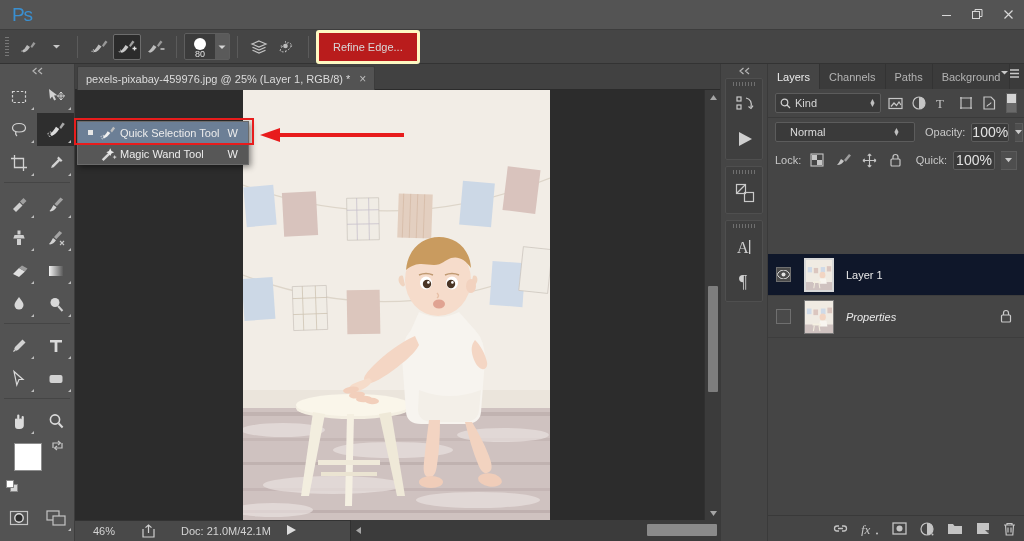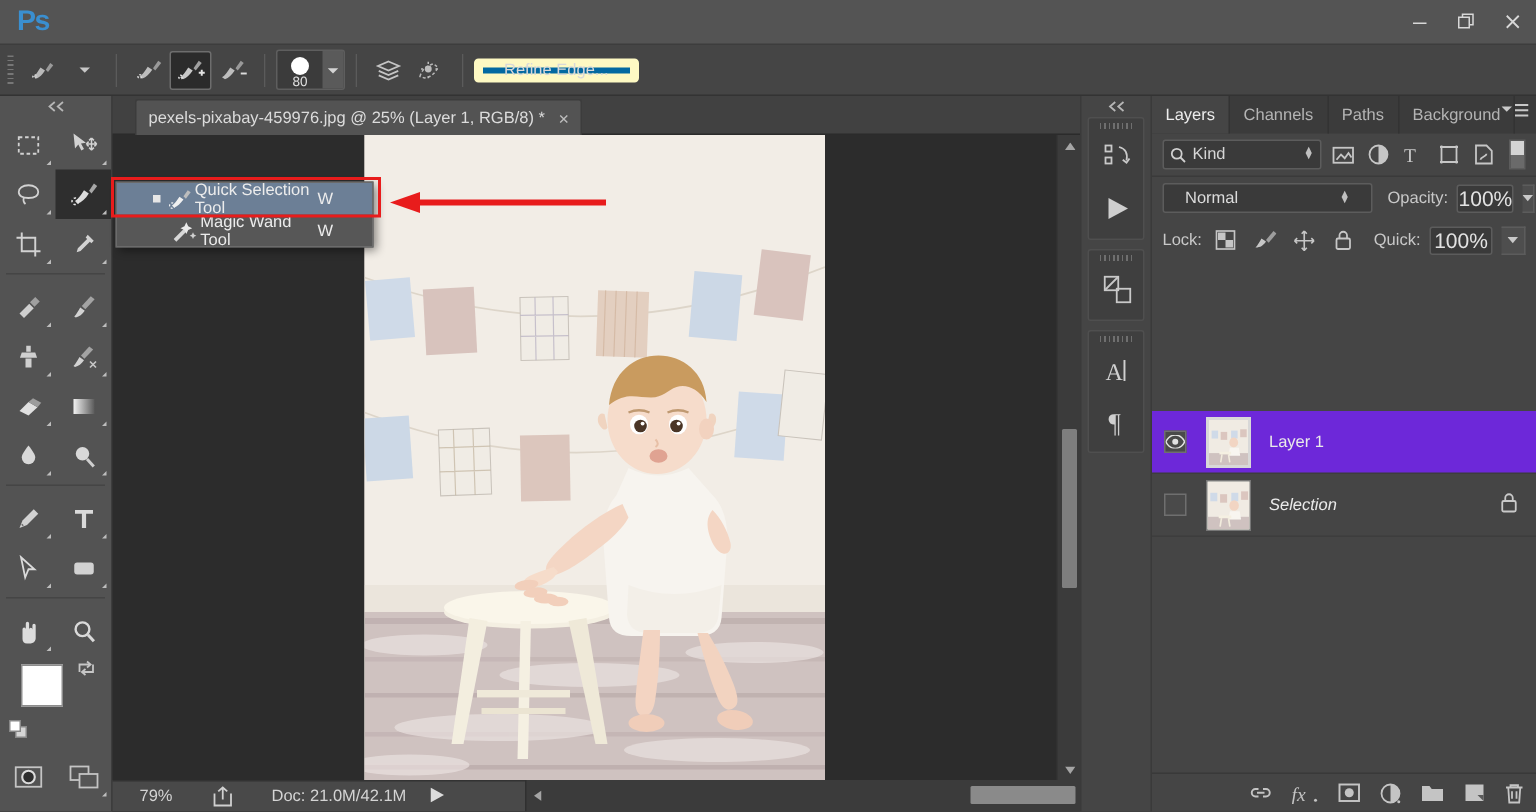--- a/index.html
+++ b/index.html
@@ -9,42 +9,42 @@
     font-family:"Liberation Sans", sans-serif;
     font-size:11px; color:#c8c8c8;
     -webkit-font-smoothing:antialiased;
   }
   #app { position:relative; width:1024px; height:541px; }
 
   
   .menubar{position:absolute;left:0;top:0;width:1024px;height:30px;background:#545454;
     border-bottom:1px solid #3d3d3d;display:flex;align-items:center;}
   .ps-logo{width:44px;height:30px;display:flex;align-items:center;justify-content:center;
-    font-weight:bold;font-size:19px;color:#3a8fd0;letter-spacing:-1px;}
+    font-weight:normal;font-size:19px;color:#3a8fd0;letter-spacing:-1px;}
   .menu-item{padding:0 11px;height:30px;line-height:30px;font-size:12px;color:#d2d2d2;cursor:default;}
   .wincontrols{position:absolute;right:0;top:0;display:flex;height:28px;}
   .wbtn{width:31px;height:28px;display:flex;align-items:center;justify-content:center;color:#d8d8d8;}
   .wbtn svg{display:block;}
 
   
   .optionsbar{position:absolute;left:0;top:30px;width:1024px;height:34px;background:#454545;
     border-bottom:1px solid #333;display:flex;align-items:center;}
   .grip{width:14px;height:34px;display:flex;align-items:center;justify-content:center;}
   .grip i{display:block;width:4px;height:20px;
     background:repeating-linear-gradient(to bottom,#777 0 1px,transparent 1px 3px);}
   .osep{width:1px;height:22px;background:#373737;margin:0 7px;border-right:1px solid #5b5b5b;}
   .obtn{width:28px;height:26px;display:flex;align-items:center;justify-content:center;border-radius:2px;}
   .obtn.active{background:#2b2b2b;border:1px solid #6d6d6d;}
   .brushbox{display:flex;align-items:center;height:27px;background:#3b3b3b;border:1px solid #5e5e5e;border-radius:2px;}
   .brushprev{width:30px;height:25px;position:relative;}
   .brushprev .dot{position:absolute;left:50%;top:4px;transform:translateX(-50%);
     width:12px;height:12px;border-radius:50%;background:#fff;}
   .brushprev .num{position:absolute;left:0;right:0;bottom:0px;text-align:center;font-size:9px;color:#e0e0e0;}
   .brusharrow{width:14px;height:25px;background:#5a5a5a;display:flex;align-items:center;justify-content:center;}
-  .refine{height:16px;padding:0 14px;background:#0369a1;border:6px solid #fef9c3;border-radius:3px;
+  .refine{height:34px;padding:0 14px;background:#b91c1c;border:3px solid #fef9c3;border-radius:3px;
     display:flex;align-items:center;font-size:11px;color:#d8d8d8;}
 
   
   .toolbar{position:absolute;left:0;top:64px;width:75px;height:477px;background:#535353;
     border-right:1px solid #3d3d3d;}
   .tb-collapse{height:14px;display:flex;align-items:center;justify-content:center;color:#b0b0b0;font-size:8px;}
   .tb-grid{display:flex;flex-wrap:wrap;width:74px;padding-top:2px;}
   .tool{width:37px;height:33px;display:flex;align-items:center;justify-content:center;position:relative;}
   .tool.active{background:#2e2e2e;}
   .tool .corner{position:absolute;right:3px;bottom:3px;width:0;height:0;
@@ -54,21 +54,21 @@
   .sw-fg{position:absolute;left:14px;top:6px;width:28px;height:28px;background:#fff;border:1px solid #8d8d8d;}
   .sw-bg{position:absolute;left:30px;top:22px;width:28px;height:28px;background:#fff;border:1px solid #8d8d8d;z-index:-1;}
   .sw-swap{position:absolute;right:10px;top:2px;color:#c6c6c6;font-size:11px;}
   .sw-def{position:absolute;left:6px;bottom:6px;width:13px;height:13px;}
   .sw-def .a{position:absolute;left:0;top:0;width:8px;height:8px;background:#fff;border:1px solid #888;}
   .sw-def .b{position:absolute;left:4px;top:4px;width:8px;height:8px;background:#d6d6d6;border:1px solid #888;}
 
   
   .docarea{position:absolute;left:75px;top:64px;width:645px;height:477px;background:#2b2b2b;}
   .tabstrip{position:absolute;left:0;top:0;width:645px;height:26px;background:#414141;border-bottom:1px solid #2b2b2b;}
-  .doctab{position:absolute;left:15px;top:2px;height:24px;background:#535353;border:1px solid #3c3c3c;border-bottom:none;
+  .doctab{position:absolute;left:2px;top:2px;height:24px;background:#535353;border:1px solid #3c3c3c;border-bottom:none;
     border-radius:2px 2px 0 0;display:flex;align-items:center;padding:0 8px;font-size:11px;color:#dcdcdc;}
   .tab-close{margin-left:9px;color:#bdbdbd;font-size:12px;line-height:1;}
   .canvaswrap{position:absolute;left:0;top:26px;width:645px;height:430px;background:#2c2c2c;}
   .artboard{position:absolute;left:168px;top:0px;width:307px;height:430px;background:#efeae2;overflow:hidden;}
   .scroll-v{position:absolute;right:0;top:26px;width:16px;height:430px;background:#3b3b3b;border-left:1px solid #303030;}
   .scroll-v .thumb{position:absolute;left:3px;top:196px;width:10px;height:106px;background:#7e7e7e;border-radius:1px;}
   .sc-arrow{position:absolute;left:0;width:16px;height:14px;display:flex;align-items:center;justify-content:center;color:#9b9b9b;font-size:7px;}
   .statusbar{position:absolute;left:0;bottom:0;width:645px;height:21px;background:#494949;border-top:1px solid #333;
     display:flex;align-items:center;font-size:11px;color:#d4d4d4;}
   .zoomfield{width:58px;text-align:center;}
@@ -105,37 +105,37 @@
   .blendsel{flex:0 0 140px;height:20px;background:#3a3a3a;border:1px solid #5c5c5c;border-radius:2px;
     display:flex;align-items:center;padding:0 14px;font-size:11px;color:#dcdcdc;}
   .numfield{width:42px;height:19px;background:#3a3a3a;border:1px solid #5c5c5c;border-radius:2px;
     display:flex;align-items:center;justify-content:center;font-size:14px;color:#e2e2e2;}
   .numarrow{width:16px;height:19px;background:#4e4e4e;border:1px solid #5c5c5c;border-left:none;
     display:flex;align-items:center;justify-content:center;font-size:7px;color:#c9c9c9;}
   .lockicon{width:20px;height:20px;display:flex;align-items:center;justify-content:center;color:#c6c6c6;}
   .lyrsep{height:1px;background:#3a3a3a;}
   .layerlist{position:absolute;left:0;top:190px;width:256px;height:300px;background:#454545;}
   .layerrow{display:flex;align-items:center;height:42px;border-bottom:1px solid #3d3d3d;}
-  .layerrow.selected{background:#6d28d9;margin-top:20px;}
+  .layerrow.selected{background:#0f172a;}
   .eyecell{width:30px;height:42px;display:flex;align-items:center;justify-content:center;}
   .eyebox{width:15px;height:15px;border:1px solid #6f6f6f;background:#4a4a4a;display:flex;align-items:center;justify-content:center;}
   .thumbcell{width:42px;height:42px;display:flex;align-items:center;justify-content:center;}
   .lthumb{width:30px;height:34px;border:2px solid #d8d8d8;overflow:hidden;position:relative;background:#efeae2;}
   .lthumb.plain{border:1px solid #777;}
   .lname{font-size:11px;color:#eaeaea;padding-left:6px;}
   .lname.italic{font-style:italic;}
   .locklyr{margin-left:auto;margin-right:12px;color:#c9c9c9;}
   .panelfoot{position:absolute;left:0;bottom:0;width:256px;height:26px;background:#454545;border-top:1px solid #393939;
     display:flex;align-items:center;justify-content:flex-end;padding-right:8px;gap:13px;}
   .pfbtn{color:#c4c4c4;display:flex;}
 
   
   .flyout{position:absolute;left:77px;top:121px;width:172px;background:#575757;
     border:1px solid #6b6b6b;box-shadow:2px 2px 6px rgba(0,0,0,.45);z-index:40;}
-  .flyrow{display:flex;align-items:center;height:21px;padding:0 22px;font-size:11px;color:#ececec;}
+  .flyrow{display:flex;align-items:center;height:21px;padding:0 6px;font-size:11px;color:#ececec;}
   .flyrow.sel{background:#6c7f96;}
   .flybullet{width:12px;display:flex;align-items:center;justify-content:center;}
   .flybullet i{width:5px;height:5px;background:#e6e6e6;display:block;}
   .flyicon{width:24px;display:flex;align-items:center;justify-content:center;}
   .flykey{margin-left:auto;padding-right:4px;}
   .redbox{position:absolute;left:74px;top:118px;width:180px;height:27px;border:2px solid #e81c1c;z-index:41;pointer-events:none;}
   .arrow{position:absolute;left:258px;top:128px;width:146px;height:14px;z-index:41;}
 
   
   .photo{position:absolute;inset:0;background:#f0ebe3;}
@@ -576,21 +576,21 @@
       </div>
       <div class="thumb"></div>
       <div class="sc-arrow" style="bottom:0">
         <svg width="7" height="5" viewBox="0 0 7 5">
             <path d="M3.5 5L0 0h7z" fill="#a5a5a5"></path>
           </svg>
       </div>
     </div>
 
     <div class="statusbar">
-      <span class="zoomfield">79%</span>
+      <span class="zoomfield">46%</span>
       <span class="sharebtn">
         <svg width="15" height="14" viewBox="0 0 15 14" fill="none" stroke="#d0d0d0" stroke-width="1.2">
           <path d="M2 5v8h11V5"></path>
             <path d="M7.5 9V1M4.5 3.6L7.5 1l3 2.6"></path>
         </svg>
       </span>
       <span class="docinfo">Doc: 21.0M/42.1M</span>
       <span class="playtri">
         <svg width="9" height="10" viewBox="0 0 9 10">
             <path d="M0 0l9 5-9 5z" fill="#dcdcdc"></path>
@@ -812,21 +812,21 @@
   <rect x="2" y="8" width="5" height="6" fill="#cfdae8"></rect>
                 <rect x="9" y="9" width="5" height="6" fill="#dbc6bf"></rect>
   <rect x="17" y="8" width="5" height="6" fill="#cfdae8"></rect>
                 <rect x="24" y="7" width="5" height="6" fill="#dbc6bf"></rect>
   <ellipse cx="19" cy="17" rx="3.4" ry="3.8" fill="#f2d5c3"></ellipse>
                 <path d="M16 21h7l1 6h-9z" fill="#f8f5f0"></path>
   <path d="M8 24h9v2H8z" fill="#f5f0e2"></path>
                 <path d="M10 26l-1 6M15 26l1 6" stroke="#f2ecdd" stroke-width="1.2"></path>
 </svg></span>
           </span>
-          <span class="lname italic">Selection</span>
+          <span class="lname italic">Properties</span>
           <span class="locklyr"><svg width="12" height="14" viewBox="0 0 12 14" fill="none" stroke="#c9c9c9" stroke-width="1.2">
               <rect x="1.5" y="6" width="9" height="7" rx="1"></rect>
               <path d="M3.5 6V4a2.5 2.5 0 015 0v2"></path>
             </svg></span>
         </div>
       </div>
 
     <div class="panelfoot" id="panel-footer">
         <span class="pfbtn">
           <svg width="15" height="13" viewBox="0 0 15 13" fill="none" stroke="#c4c4c4" stroke-width="1.3">

